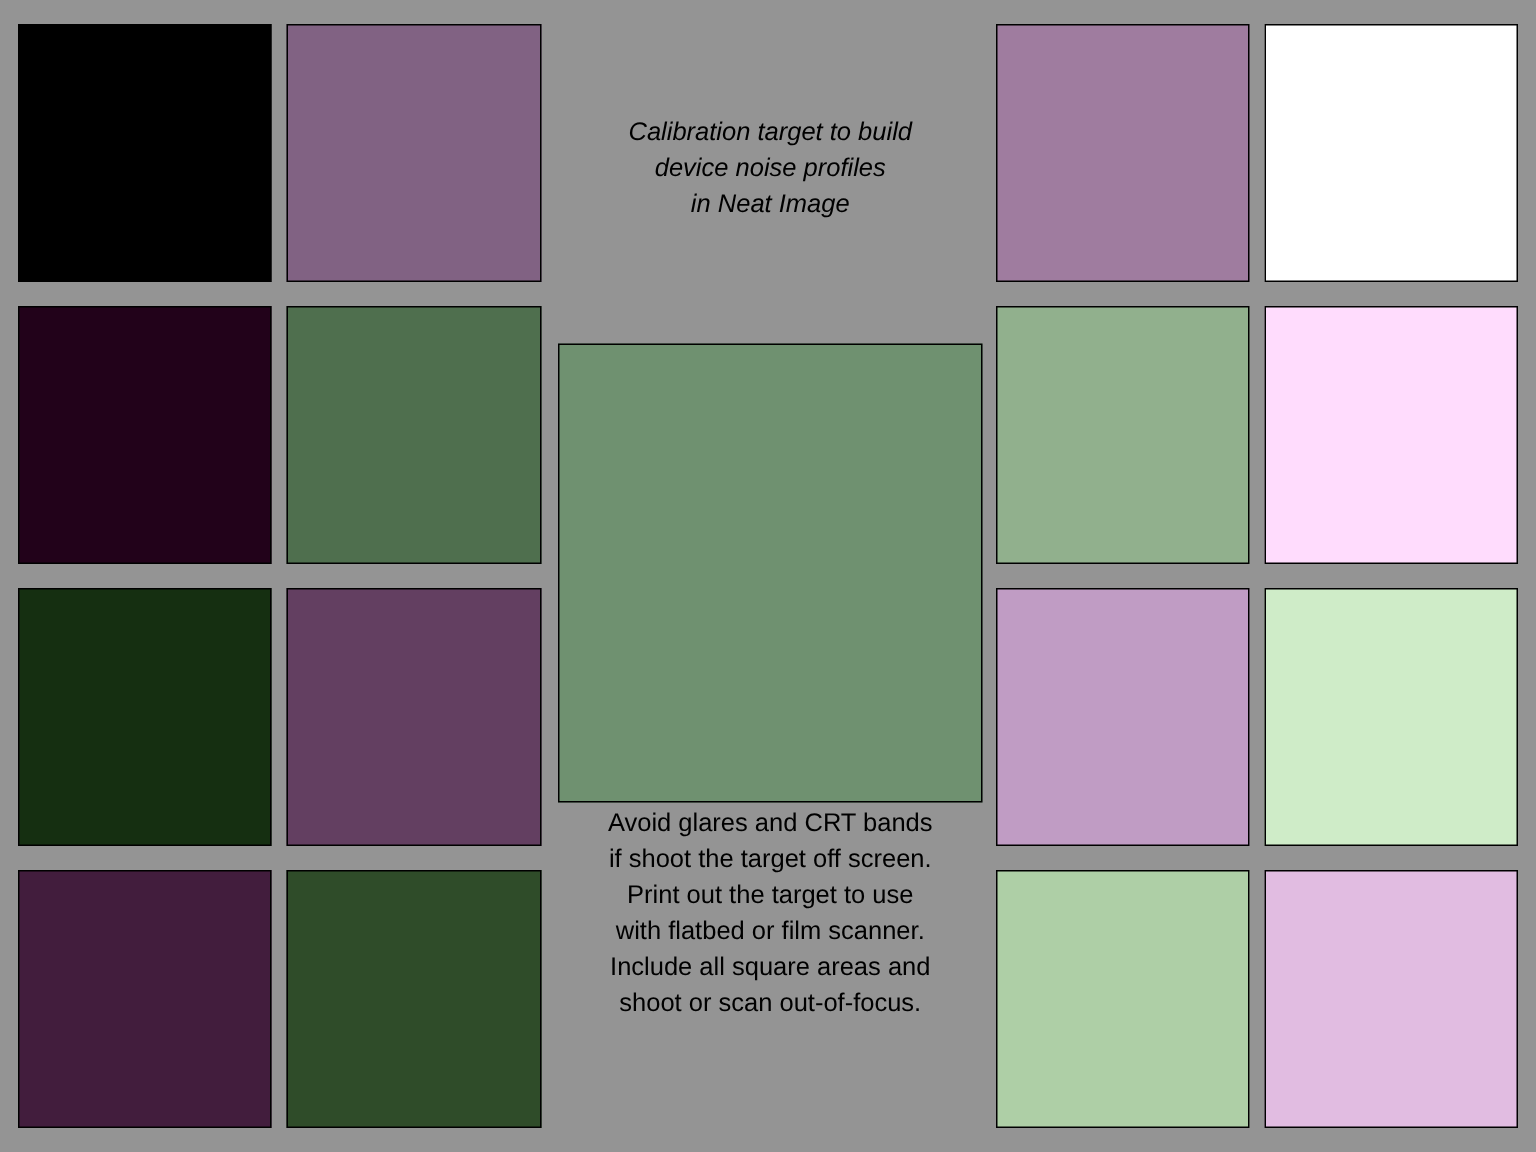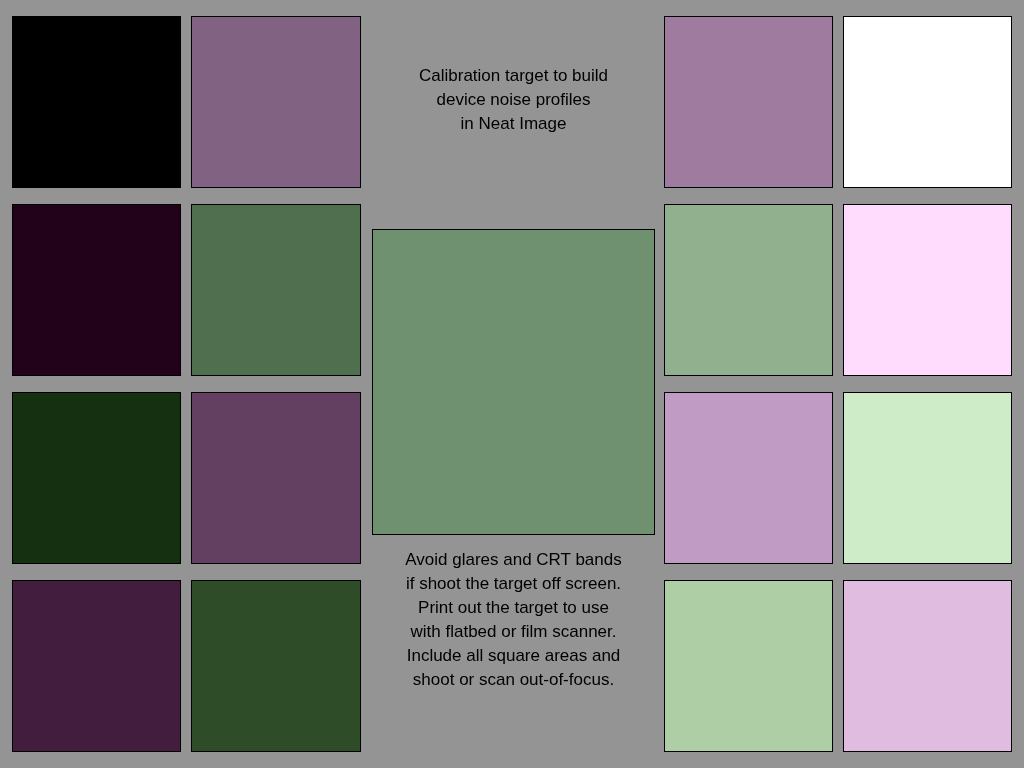--- a/index.html
+++ b/index.html
@@ -33,27 +33,28 @@
     text-align: center;
     color: #000000;
     font-family: "Liberation Sans", sans-serif;
     font-size: 17px;
     line-height: 24px;
     white-space: pre-line;
   }
 
   #caption-top {
     left: 372px;
-    top: 64px;
+    top: 76px;
     width: 283px;
+    font-style: italic;
   }
 
   #caption-bottom {
     left: 372px;
-    top: 548px;
+    top: 537px;
     width: 283px;
     text-align: center;
   }
 
   #center-patch {
     left: 372px;
     top: 229px;
     width: 283px;
     height: 306px;
   }

